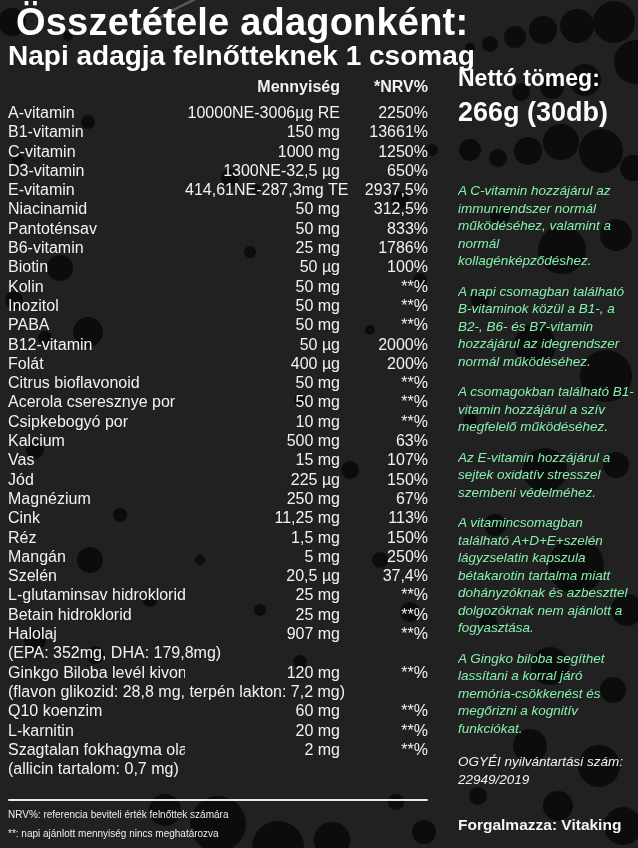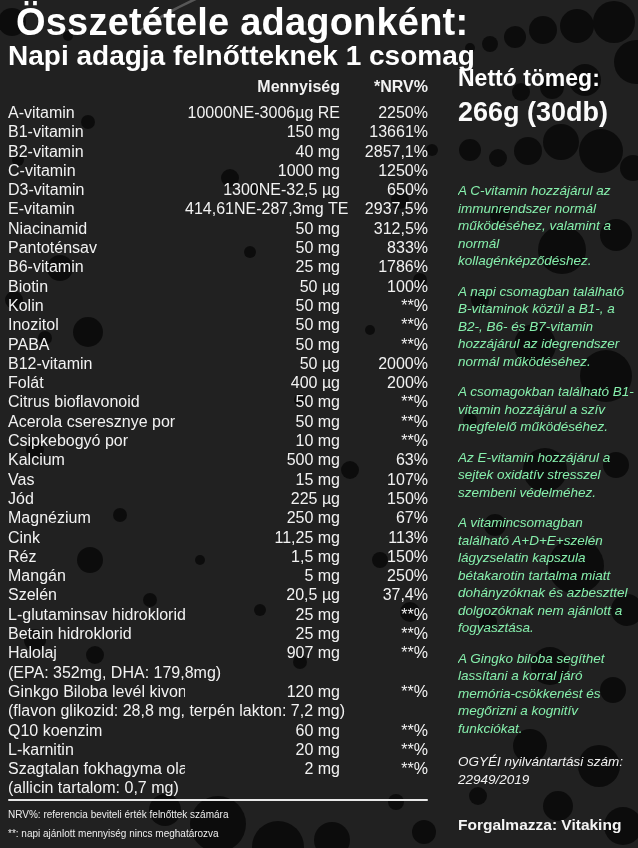--- a/index.html
+++ b/index.html
@@ -138,25 +138,20 @@
     <span class="c-amount">10000NE-3006µg RE</span>
     <span class="c-nrv">2250%</span>
   </div>
 
   <div class="row">
     <span class="c-name">B1-vitamin</span>
     <span class="c-amount">150 mg</span>
     <span class="c-nrv">13661%</span>
   </div>
 
-  <div class="row">
-    <span class="c-name">B2-vitamin</span>
-    <span class="c-amount">40 mg</span>
-    <span class="c-nrv">2857,1%</span>
-  </div>
 
   <div class="row">
     <span class="c-name">C-vitamin</span>
     <span class="c-amount">1000 mg</span>
     <span class="c-nrv">1250%</span>
   </div>
 
   <div class="row">
     <span class="c-name">D3-vitamin</span>
     <span class="c-amount">1300NE-32,5 µg</span>

